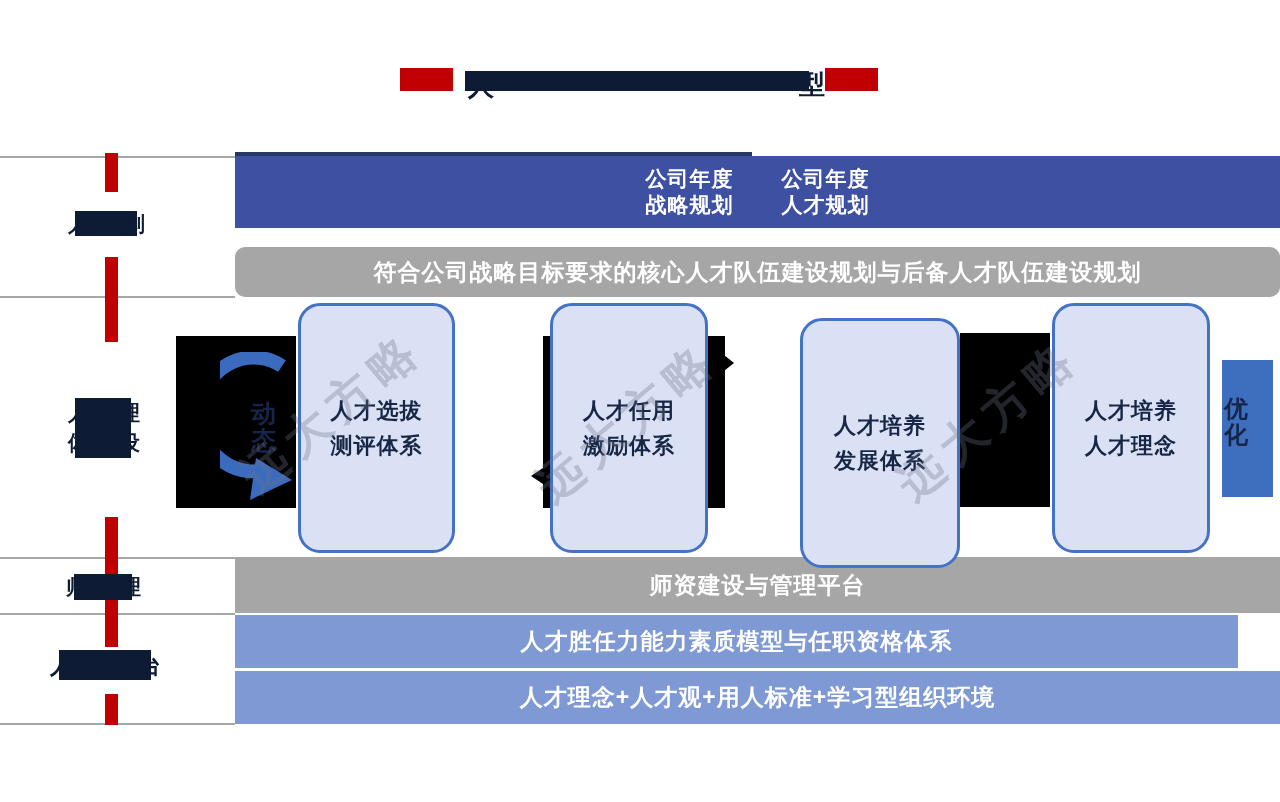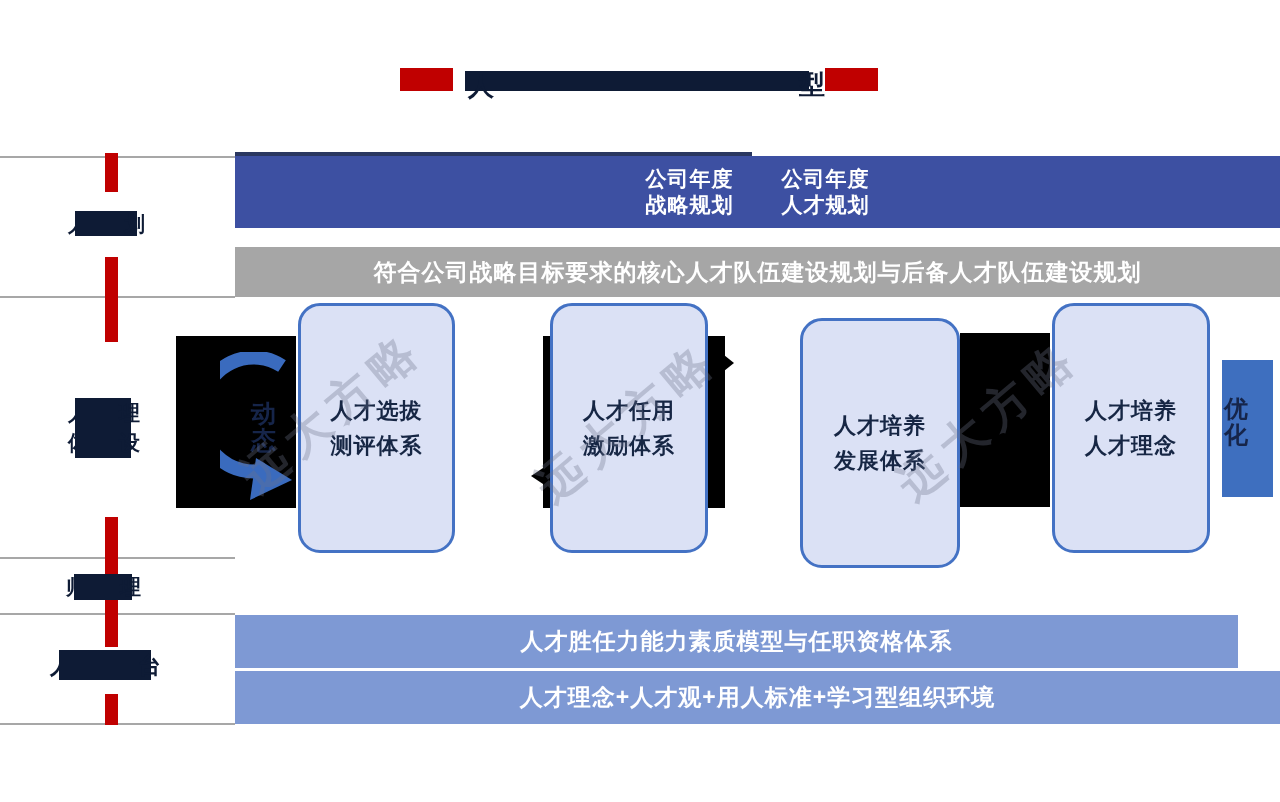--- a/index.html
+++ b/index.html
@@ -100,21 +100,21 @@
     <div class="banner-group">
       <div>公司年度</div>
       <div>战略规划</div>
     </div>
     <div class="banner-group">
       <div>公司年度</div>
       <div>人才规划</div>
     </div>
   </div>
 
-  <div class="abs bar bar-gray" style="left:235px;top:247px;width:1045px;height:50px;">
+  <div class="abs bar bar-gray" style="left:235px;top:247px;width:1045px;height:50px;border-radius:10px;">
     <span>符合公司战略目标要求的核心人才队伍建设规划与后备人才队伍建设规划</span>
   </div>
 
   <div class="abs blackrect" style="left:176px;top:336px;width:120px;height:172px;"></div>
   <div class="abs blackrect" style="left:543px;top:336px;width:182px;height:172px;z-index:1;"></div>
   <div class="abs blackrect" style="left:960px;top:333px;width:90px;height:174px;"></div>
   <div class="abs tip-left" style="left:531px;top:468px;z-index:1;"></div>
   <div class="abs tip-right" style="left:724px;top:355px;z-index:1;"></div>
 
   <svg class="abs" style="left:220px;top:352px;z-index:2;" width="80" height="152" viewBox="0 0 80 152">
@@ -146,20 +146,23 @@
   <div class="abs optbox" style="left:1222px;top:360px;width:51px;height:137px;"></div>
   <div class="abs vchars" style="left:1224px;top:396px;font-size:24px;line-height:26px;">
     <span>优</span>
     <span>化</span>
   </div>
 
   <div class="abs watermark" style="left:332px;top:412px;z-index:4;">远大方略</div>
   <div class="abs watermark" style="left:627px;top:422px;z-index:4;">远大方略</div>
   <div class="abs watermark" style="left:988px;top:420px;z-index:4;">远大方略</div>
 
+  <div class="abs bar bar-gray" style="left:235px;top:557px;width:1045px;height:56px;">
+    <span>师资建设与管理平台</span>
+  </div>
   <div class="abs bar bar-blue" style="left:235px;top:615px;width:1003px;height:53px;">
     <span>人才胜任力能力素质模型与任职资格体系</span>
   </div>
   <div class="abs bar bar-blue" style="left:235px;top:671px;width:1045px;height:53px;">
     <span>人才理念+人才观+用人标准+学习型组织环境</span>
   </div>
 
 </div>
 
 </body></html>

